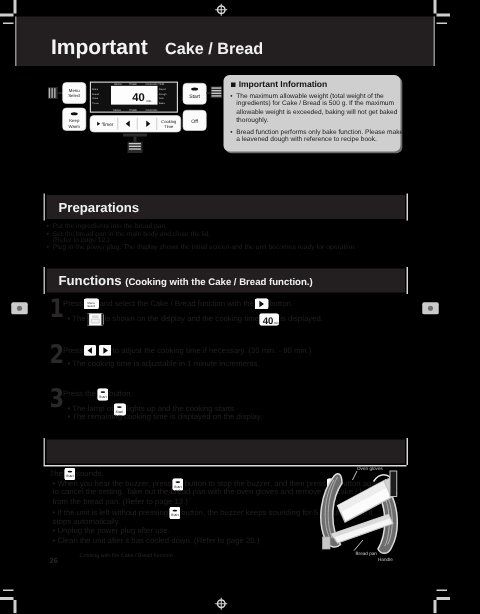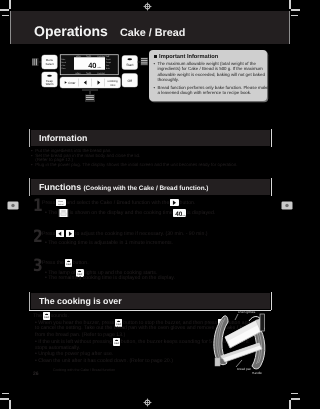--- a/index.html
+++ b/index.html
@@ -6,21 +6,21 @@
   body{width:300px;height:409px;overflow:hidden;font-family:"Liberation Sans",sans-serif;
        -webkit-font-smoothing:antialiased;text-rendering:geometricPrecision;}
   #page{position:relative;width:300px;height:409px;background:#000;overflow:hidden;}
   .crop{position:absolute;background:#cfcfcf;}
 
   
   #titleband{position:absolute;left:10px;top:11px;width:280px;height:33px;background:#231f20;}
   #titleband .rule{position:absolute;left:0;top:0;width:1px;height:33px;background:#8d8d8d;}
   #titleband .ruleR{position:absolute;right:0;top:0;width:1px;height:33px;background:#8d8d8d;}
   #title{position:absolute;left:24px;top:12px;font-size:14px;font-weight:bold;color:#f4f4f4;}
-  #subtitle{position:absolute;left:100px;top:15.5px;font-size:10.8px;font-weight:bold;color:#f0f0f0;margin-left:10px;}
+  #subtitle{position:absolute;left:100px;top:15.5px;font-size:10.8px;font-weight:bold;color:#f0f0f0;}
 
   
   .sband{position:absolute;background:#231f20;height:16px;left:31px;width:239px;}
   .sband .lrule{position:absolute;left:-2px;top:-1px;width:1.2px;height:18px;background:#b5b5b5;}
   .sband .rrule{position:absolute;right:-2px;top:-1px;width:1.2px;height:18px;background:#d8d8d8;}
   .sband .lbl{position:absolute;left:8px;top:3.2px;font-size:8.8px;font-weight:bold;color:#f1f1f1;white-space:nowrap;}
   .sband .sub{font-size:6.4px;font-weight:bold;}
   .btmline{position:absolute;left:29px;width:242px;height:1.2px;background:#dcdcdc;}
   .ln{position:absolute;white-space:nowrap;display:flex;align-items:center;color:#231f20;font-size:5.2px;}
   .stepnum{position:absolute;font-size:17px;font-weight:bold;color:#2b2829;
@@ -64,21 +64,21 @@
     <circle cx="12" cy="9" r="3.4" fill="#6f6f6f"></circle>
   </svg>
   <svg style="position:absolute;left:281px;top:201px;width:12px;height:9px;" viewBox="0 0 24 18">
     <rect x="1" y="1" width="22" height="16" rx="2.5" fill="#cbcbcb"></rect>
     <circle cx="12" cy="9" r="3.4" fill="#6f6f6f"></circle>
   </svg>
 
   <div id="titleband">
     <div class="rule"></div>
     <div class="ruleR"></div>
-    <div id="title">Operations</div>
+    <div id="title">Important</div>
     <div id="subtitle">Cake / Bread</div>
   </div>
 
   <div id="panel" style="position:absolute;left:30px;top:52px;width:120px;height:62px;overflow:visible;">
     <svg font-family="Liberation Sans, sans-serif" viewBox="0 0 240 124" style="width:240px;height:124px;transform:scale(0.5);transform-origin:0 0;">
       <g>
         <rect x="4" y="12" width="13" height="16" fill="#2b2b2b"></rect>
         <rect x="5" y="13.5" width="1.8" height="13" fill="#b8b8b8"></rect>
         <rect x="8.6" y="13.5" width="1.8" height="13" fill="#b8b8b8"></rect>
         <rect x="12.2" y="13.5" width="1.8" height="13" fill="#b8b8b8"></rect>
@@ -175,21 +175,21 @@
           <span style="position: absolute; left: 0px; top: 0px; font-size: 4.4px; line-height: 5.5px; color: rgb(27, 27, 27);">•</span>
           <div style="font-size: 4.4px; line-height: 5.5px; color: rgb(27, 27, 27); white-space: nowrap;">Bread function performs only bake function. Please make</div>
           <div style="font-size: 4.4px; line-height: 5.5px; color: rgb(27, 27, 27); white-space: nowrap;">a leavened dough with reference to recipe book.</div>
         </div>
       </div>
   </div>
 
   <div class="sband" style="top:130px;">
     <div class="lrule"></div>
     <div class="rrule"></div>
-    <div class="lbl">Information</div>
+    <div class="lbl">Preparations</div>
   </div>
   <div id="prepBody" style="position:absolute;left:31px;top:148.5px;width:240px;">
       <div style="position: relative; padding-left: 4.2px; margin-bottom: 0.3px;">
         <span style="position: absolute; left: 0px; top: 0px; font-size: 4.5px; line-height: 4.8px; color: rgb(35, 31, 32);">•</span>
         <div style="font-size: 4.5px; line-height: 4.8px; color: rgb(35, 31, 32); white-space: nowrap;">Put the ingredients into the bread pan.</div>
       </div>
       <div style="position: relative; padding-left: 4.2px; margin-bottom: 0.3px;">
         <span style="position: absolute; left: 0px; top: 0px; font-size: 4.5px; line-height: 4.8px; color: rgb(35, 31, 32);">•</span>
         <div style="font-size: 4.5px; line-height: 4.8px; color: rgb(35, 31, 32); white-space: nowrap;">Set the bread pan in the main body and close the lid.</div>
         <div style="font-size: 4.5px; line-height: 4.8px; color: rgb(35, 31, 32); white-space: nowrap;">(Refer to page 12.)</div>
@@ -291,21 +291,20 @@
       </div>
       <div class="ln" style="left: 16px; top: 78.2px;">
         <span style="white-space: pre;">• The remaining cooking time is displayed on the display.</span> 
       </div>
     </div>
 
 
   <div class="sband" style="top:293px;">
     <div class="lrule"></div>
     <div class="rrule"></div>
-    <div class="lbl">The cooking is over</div>
   </div>
   <div class="btmline" style="top:309.5px;"></div>
   <div id="coBody" style="position:absolute;left:33px;top:312px;width:215px;">
       <div class="ln" style="left: 0px; top: 0px;">
         <span style="white-space: pre;">The</span> 
         <span class="chip" style="width: 7.2px; height: 8px;">
           <svg viewBox="0 0 58 64" style="width:100%;height:100%;display:block">
             <rect x="0" y="0" width="58" height="64" rx="8.96" fill="#fcfcfc"></rect>
             <ellipse cx="29" cy="19.2" rx="12.76" ry="4.8" fill="#101010"></ellipse>
       <text x="29" y="49.92" font-size="19.2" text-anchor="middle" fill="#1a1a1a" font-family="Liberation Sans, sans-serif">Start</text>

